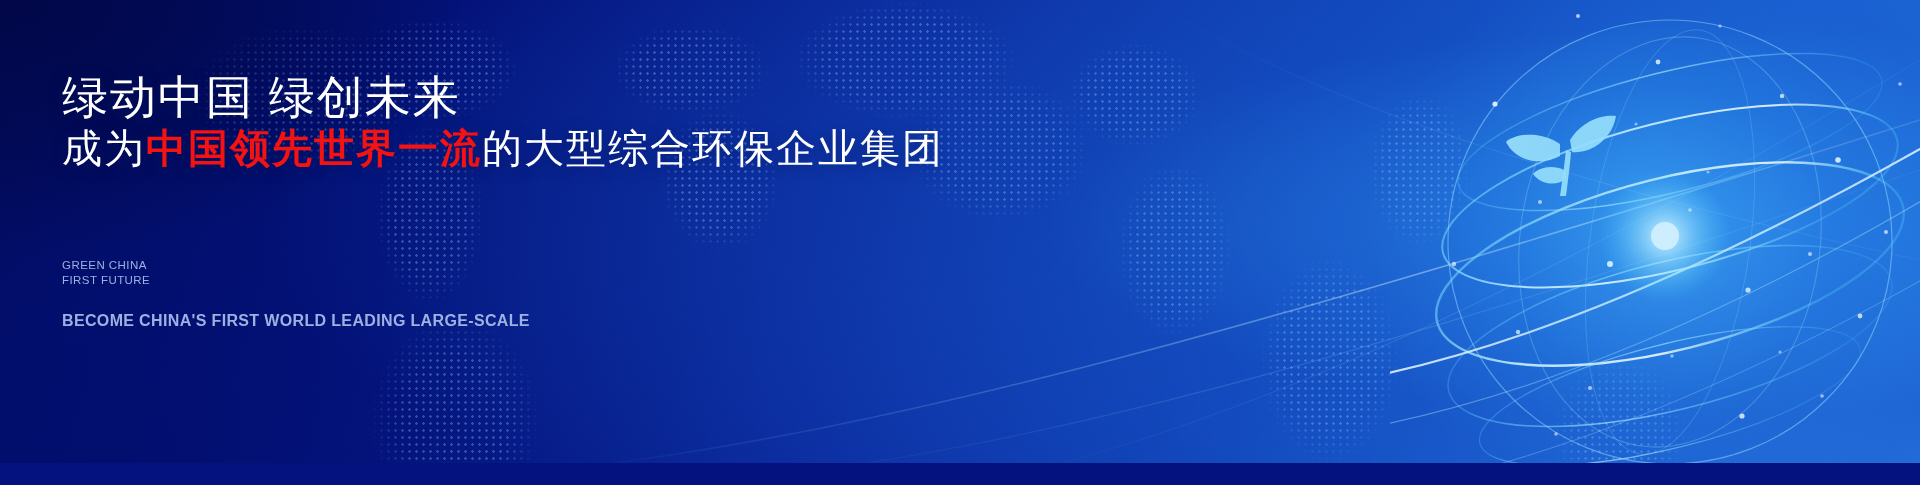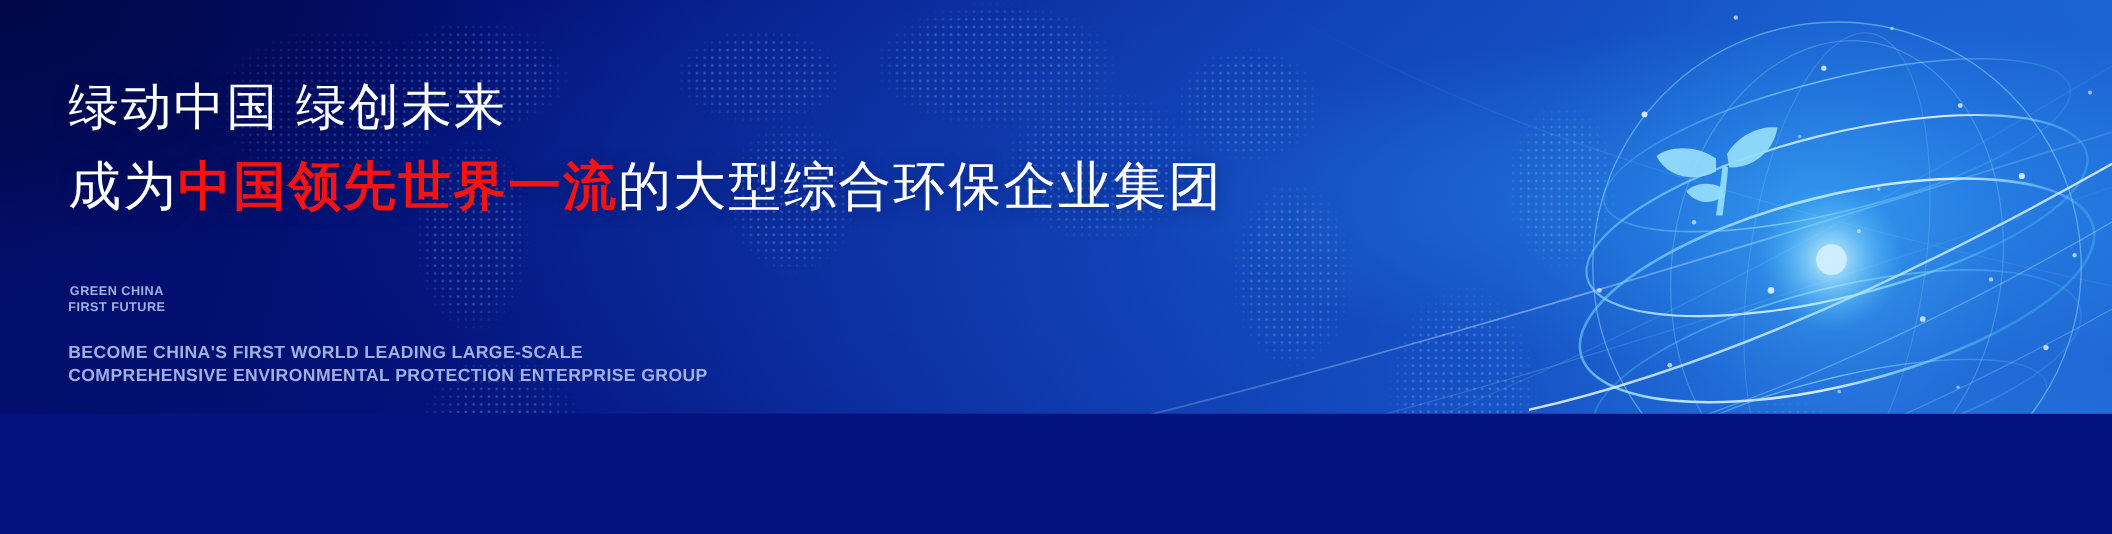--- a/index.html
+++ b/index.html
@@ -1,21 +1,21 @@
 <!DOCTYPE html>
 <html><head>
 <meta charset="utf-8">
 <style>
   * { margin:0; padding:0; box-sizing:border-box; }
   html, body { width:1920px; height:485px; overflow:hidden; background:#03127e; }
   body { font-family:"Liberation Sans", sans-serif; }
 
   .banner{
     position:relative;
-    width:1920px; height:376px;
+    width:1920px; height:463px;
     overflow:hidden;
     background:
       radial-gradient(120% 150% at 88% 48%, rgba(40,130,230,0.85) 0%, rgba(22,86,200,0.45) 28%, rgba(10,40,150,0.0) 62%),
       radial-gradient(90% 120% at 100% 100%, rgba(45,120,225,0.55) 0%, rgba(20,70,190,0.15) 45%, rgba(0,0,0,0) 75%),
       linear-gradient(105deg, #020c63 0%, #031279 22%, #0a2699 45%, #1044b8 68%, #1b63d6 88%, #2273e0 100%);
   }
 
   
   .vignette-tl{
     position:absolute; left:0; top:0; width:860px; height:330px;
@@ -73,31 +73,31 @@
 
   
   .copy{ position:absolute; left:62px; top:74px; width:1050px; }
 
   .headline-1{
     font-size:46px; line-height:1.0; color:#ffffff; font-weight:400;
     letter-spacing:2px; white-space:nowrap;
     text-shadow:0 2px 14px rgba(0,20,90,.55);
   }
   .headline-2{
-    margin-top:24px;
-    font-size:48px; line-height:1.08; font-weight:400;
+    margin-top:7px;
+    font-size:40px; line-height:1.08; font-weight:400;
     letter-spacing:2px; white-space:nowrap; color:#ffffff;
     text-shadow:0 2px 14px rgba(0,20,90,.55);
   }
   .hl-red{ color:#f51212; font-weight:700; }
 
   .en-block-1{
     position:absolute; left:62px; top:258px;
-    font-size:11.5px; font-weight:700; line-height:1.32;
-    letter-spacing:.45px; color:#9fb0e2;text-align:center;
+    font-size:11.5px; font-weight:400; line-height:1.32;
+    letter-spacing:.45px; color:#9fb0e2;
   }
   .en-block-2{
     position:absolute; left:62px; top:310px;
     font-size:16px; font-weight:700; line-height:1.32;
     letter-spacing:.35px; color:#9fb0e2;
   }
   .en-block-1 div, .en-block-2 div{ white-space:nowrap; }
 
   
   .globe-wrap{
@@ -232,16 +232,15 @@
     </div>
   </div>
 
   <div class="en-block-1">
     <div>GREEN CHINA</div>
     <div>FIRST FUTURE</div>
   </div>
 
   <div class="en-block-2">
     <div>BECOME CHINA'S FIRST WORLD LEADING LARGE-SCALE</div>
-    <div>COMPREHENSIVE ENVIRONMENTAL PROTECTION ENTERPRISE GROUP</div>
   </div>
 
 </div>
 
 </body></html>

